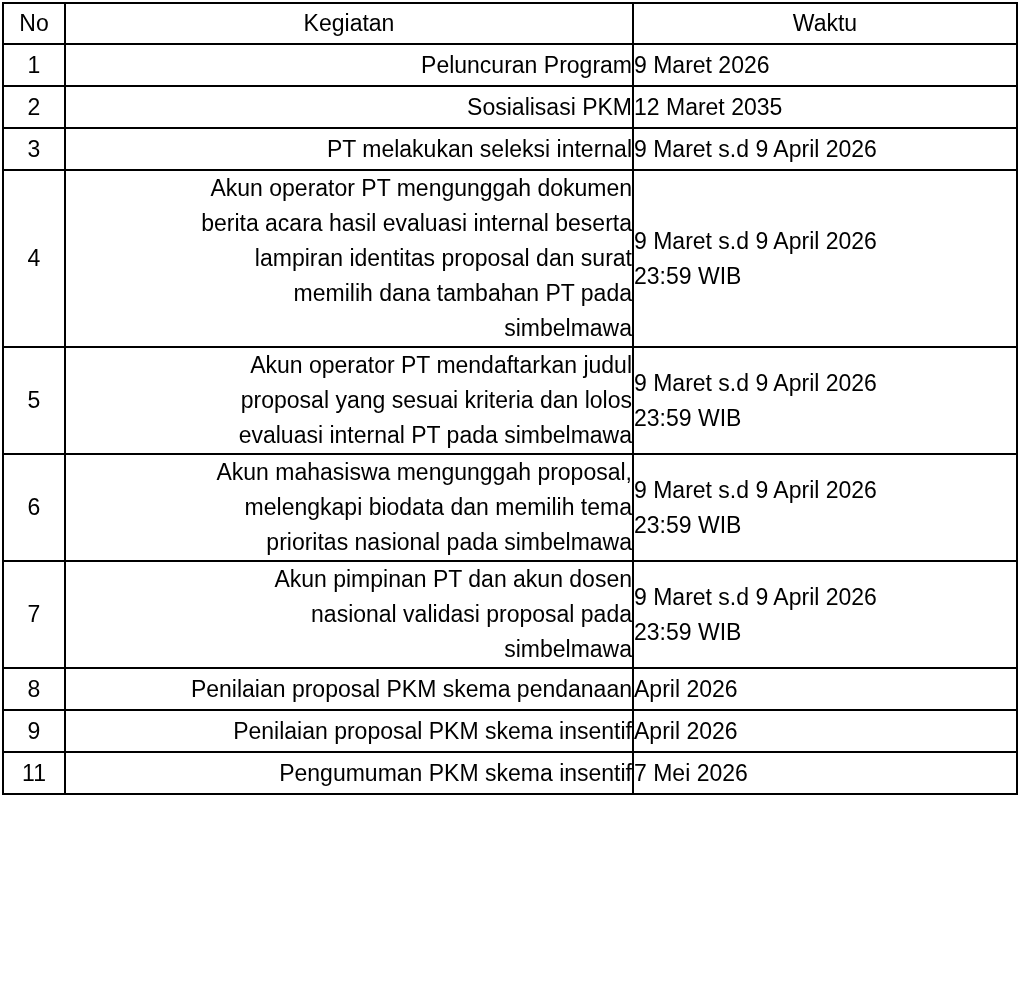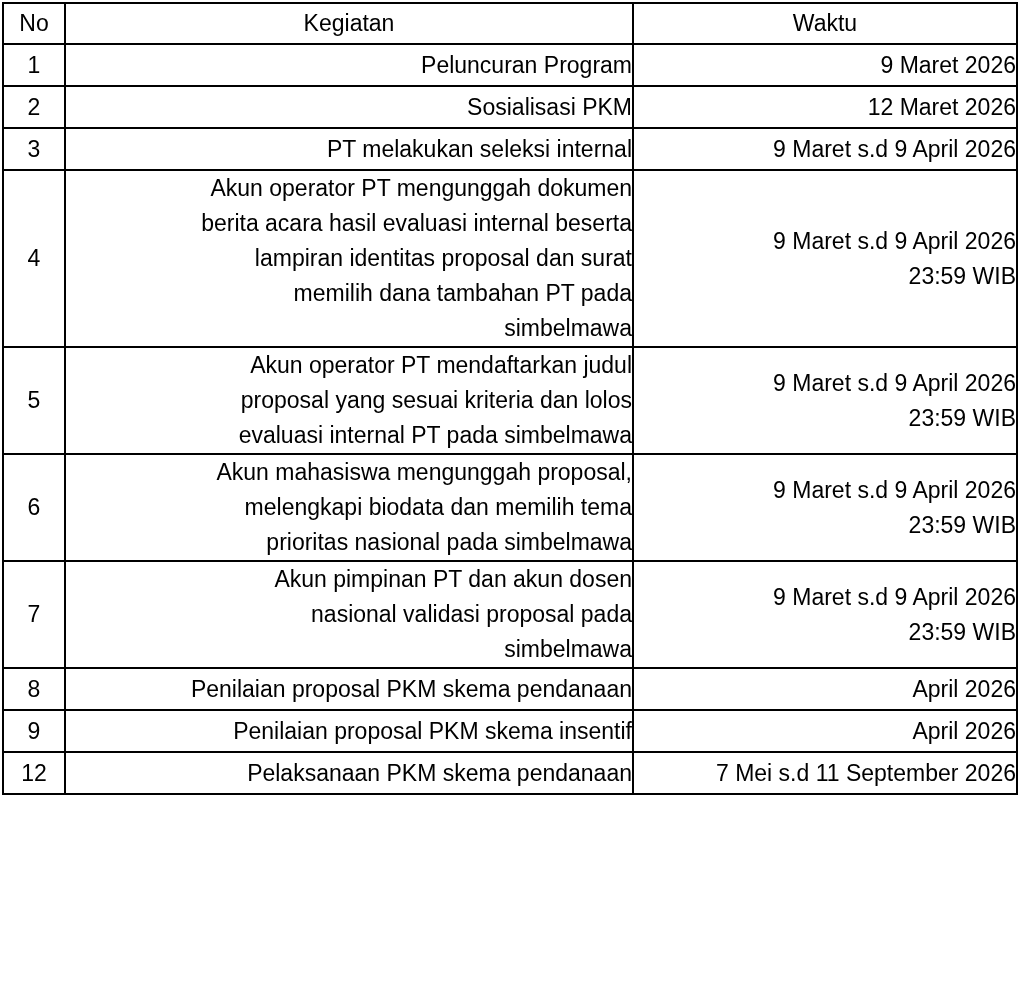--- a/index.html
+++ b/index.html
@@ -59,21 +59,21 @@
     padding: 4px 2px;
   }
 
   td.cell-activity {
     text-align: right;
     padding: 5px 8px 5px 12px;
     vertical-align: middle;
   }
 
   td.cell-time {
-    text-align: right;
+    text-align: left;
     padding: 5px 4px;
     vertical-align: middle;
   }
 
   .line { display: block; }
 
   
   tr.row-single td { height: 42px; }
 </style>
 </head>
@@ -102,21 +102,21 @@
           <td class="cell-time">
             <span class="line">9 Maret 2026</span>
           </td>
         </tr>
         <tr class="row-single">
           <td class="cell-no">2</td>
           <td class="cell-activity">
             <span class="line">Sosialisasi PKM</span>
           </td>
           <td class="cell-time">
-            <span class="line">12 Maret 2026</span>
+            <span class="line">12 Maret 2035</span>
           </td>
         </tr>
         <tr class="row-single">
           <td class="cell-no">3</td>
           <td class="cell-activity">
             <span class="line">PT melakukan seleksi internal</span>
           </td>
           <td class="cell-time">
             <span class="line">9 Maret s.d 9 April 2026</span>
           </td>
@@ -183,23 +183,23 @@
         <tr class="row-single">
           <td class="cell-no">9</td>
           <td class="cell-activity">
             <span class="line">Penilaian proposal PKM skema insentif</span>
           </td>
           <td class="cell-time">
             <span class="line">April 2026</span>
           </td>
         </tr>
         <tr class="row-single">
-          <td class="cell-no">12</td>
-          <td class="cell-activity">
-            <span class="line">Pelaksanaan PKM skema pendanaan</span>
-          </td>
-          <td class="cell-time">
-            <span class="line">7 Mei s.d 11 September 2026</span>
+          <td class="cell-no">11</td>
+          <td class="cell-activity">
+            <span class="line">Pengumuman PKM skema insentif</span>
+          </td>
+          <td class="cell-time">
+            <span class="line">7 Mei 2026</span>
           </td>
         </tr>
       </tbody>
   </table>
 </div>
 
 </body></html>

